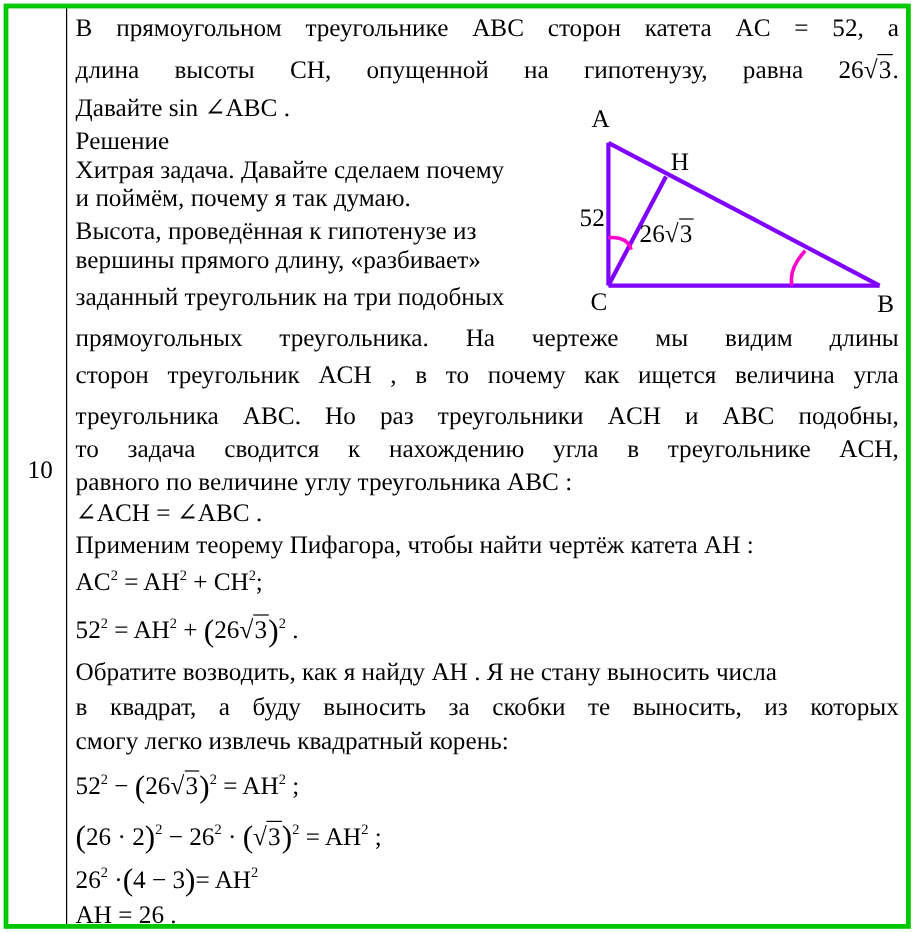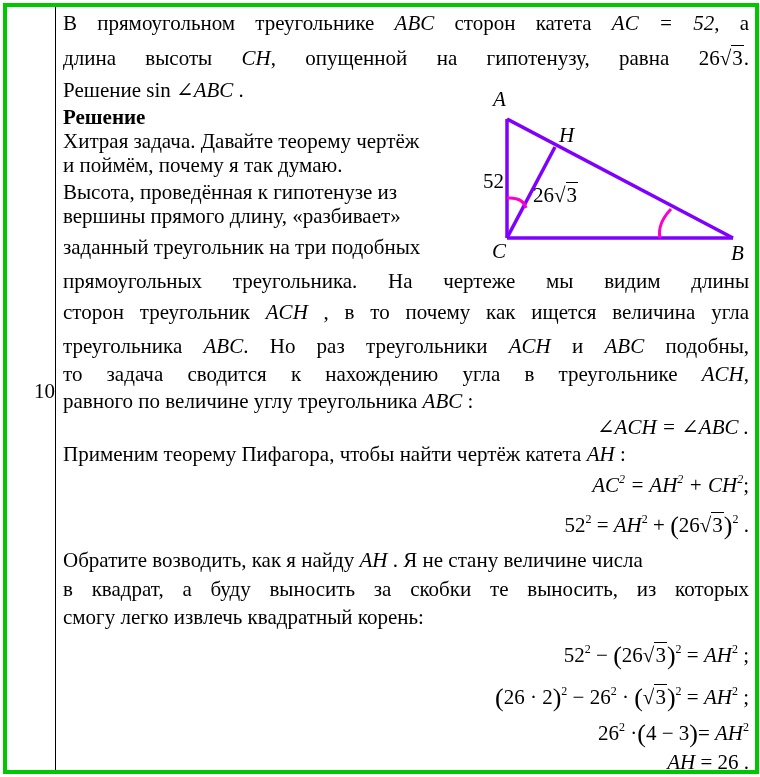--- a/index.html
+++ b/index.html
@@ -2,28 +2,28 @@
 <html><head>
 <meta charset="utf-8">
 <style>
   html, body { margin: 0; padding: 0; background: #ffffff; }
   body { width: 760px; height: 777px; position: relative; overflow: hidden;
          font-family: "Liberation Serif", "DejaVu Serif", serif; color: #000; }
   .frame { position: absolute; left: 3px; top: 3px; width: 748px; height: 763px;
            border: 4px solid #00c800; box-sizing: content-box; }
   .numcol { position: absolute; left: 0; top: 0; width: 48px; height: 763px;
             border-right: 1.5px solid #000; }
-  .num { position: absolute; left: 0; width: 48px; top: 372px; text-align: right;
+  .num { position: absolute; left: 16px; width: 48px; top: 372px; text-align: left;
          font-size: 21px; }
   .content { position: absolute; left: 56px; top: 0; width: 686px; }
   .line { position: absolute; left: 0; font-size: 21px; line-height: 24px; white-space: nowrap; }
   .just { width: 686px; text-align: justify; text-align-last: justify; }
-  .center { width: 686px; text-align: right; }
-  .it { font-style: italic; }
-  .b { font-weight: bold; }
+  .center { width: 686px; text-align: left; }
+  .it { }
+  .b { font-weight: normal; }
   sup { font-size: 12px; vertical-align: 9px; line-height: 0; }
   .sqrt { display: inline-block; }
   .sqrt .rad { border-top: 1px solid #000; padding: 0 1px; }
   .big { font-size: 26px; vertical-align: -2px; }
   .fig { position: absolute; left: 480px; top: 82px; width: 290px; height: 180px; }
   .lbl { position: absolute; font-size: 21px; }
 </style>
 </head>
 <body>
 
@@ -39,27 +39,27 @@
       <span class="it">ABC</span>
       <span>сторон катета</span>
       <span class="it">AC = 52</span><span>, а</span>
     </div>
     <div class="line just" style="top:39px">
       <span>длина высоты</span>
       <span class="it">CH</span><span>, опущенной на гипотенузу, равна</span>
       <span><span>26</span>√<span class="sqrt"><span class="rad">3</span></span></span><span>.</span>
     </div>
     <div class="line" style="top:71px">
-      <span>Решение sin</span>
+      <span>Давайте sin</span>
       <span class="it">∠ABC</span>
       <span>.</span>
     </div>
     <div class="line b" style="top:98px">Решение</div>
 
-    <div class="line" style="top:122px">Хитрая задача. Давайте теорему чертёж</div>
+    <div class="line" style="top:122px">Хитрая задача. Давайте сделаем почему</div>
     <div class="line" style="top:146px">и поймём, почему я так думаю.</div>
     <div class="line" style="top:173px">Высота, проведённая к гипотенузе из</div>
     <div class="line" style="top:197px">вершины прямого длину, «разбивает»</div>
     <div class="line" style="top:228px">заданный треугольник на три подобных</div>
     <div class="line just" style="top:262px">прямоугольных треугольника. На чертеже мы видим длины</div>
     <div class="line just" style="top:293px">
       <span>сторон треугольник</span>
       <span class="it">ACH</span>
       <span>, в то почему как ищется величина угла</span>
     </div>
@@ -90,21 +90,21 @@
     <div class="line center" style="top:466px">
       <span class="it">AC<sup>2</sup> = AH<sup>2</sup> + CH<sup>2</sup></span>;
     </div>
     <div class="line center" style="top:506px">
       52<sup>2</sup> = <span class="it">AH</span><sup>2</sup> + <span class="big">(</span>26√<span class="sqrt"><span class="rad">3</span></span><span class="big">)</span><sup>2</sup> .
     </div>
 
     <div class="line" style="top:541px">
       <span>Обратите возводить, как я найду</span>
       <span class="it">AH</span>
-      <span>. Я не стану величине числа</span>
+      <span>. Я не стану выносить числа</span>
     </div>
     <div class="line just" style="top:570px">в квадрат, а буду выносить за скобки те выносить, из которых</div>
     <div class="line" style="top:598px">смогу легко извлечь квадратный корень:</div>
 
     <div class="line center" style="top:636px">
       52<sup>2</sup> − <span class="big">(</span>26√<span class="sqrt"><span class="rad">3</span></span><span class="big">)</span><sup>2</sup> = <span class="it">AH</span><sup>2</sup> ;
     </div>
     <div class="line center" style="top:678px">
       <span class="big">(</span>26 · 2<span class="big">)</span><sup>2</sup> − 26<sup>2</sup> · <span class="big">(</span>√<span class="sqrt"><span class="rad">3</span></span><span class="big">)</span><sup>2</sup> = <span class="it">AH</span><sup>2</sup> ;
     </div>

